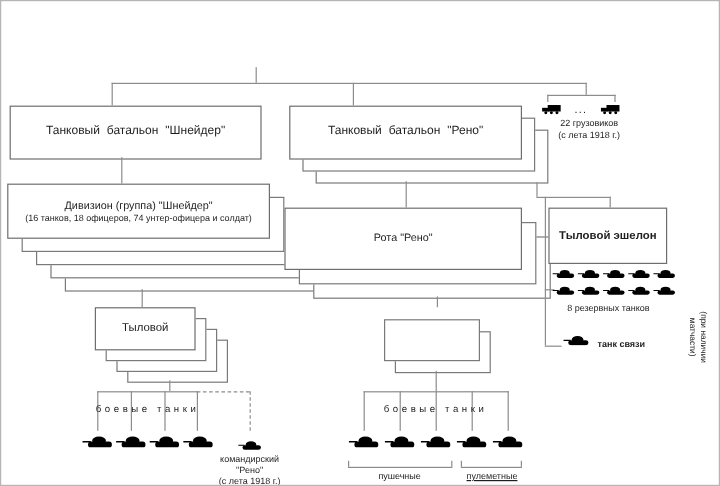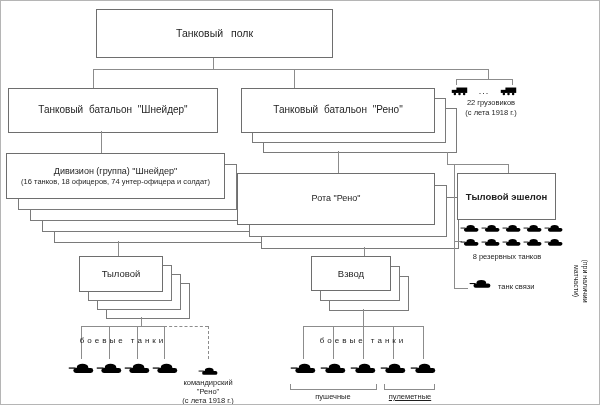--- a/index.html
+++ b/index.html
@@ -41,23 +41,20 @@
 <body>
 
 <div id="stage">
 
   <div class="vl" style="left:212px;top:55px;height:13px;"></div>
   <div class="hl" style="left:92px;top:68px;width:396px;"></div>
   <div class="vl" style="left:92px;top:68px;height:19px;"></div>
   <div class="vl" style="left:293px;top:68px;height:19px;"></div>
   <div class="vl" style="left:487px;top:68px;height:10px;"></div>
 
-  <div class="box f105" style="left:95px;top:8px;width:235px;height:47px;">
-    <span>Танковый полк</span>
-  </div>
 
   <div class="box f10" style="left:7px;top:87px;width:208px;height:43px;">
     <span>Танковый батальон "Шнейдер"</span>
   </div>
   <div class="vl" style="left:100px;top:130px;height:22px;"></div>
 
   <div class="echo" style="left:53px;top:196px;width:217px;height:44px;"></div>
   <div class="echo" style="left:41px;top:185px;width:217px;height:44px;"></div>
   <div class="echo" style="left:29px;top:174px;width:217px;height:44px;"></div>
   <div class="echo" style="left:17px;top:163px;width:217px;height:44px;"></div>
@@ -126,23 +123,20 @@
 
   <div class="echo" style="left:260px;top:196px;width:196px;height:50px;"></div>
   <div class="echo" style="left:248px;top:184px;width:196px;height:50px;"></div>
   <div class="box" style="left:236px;top:172px;width:196px;height:50px;">
     <span class="f9">Рота "Рено"</span>
   </div>
   <div class="vl" style="left:363px;top:246px;height:9px;"></div>
 
   <div class="echo" style="left:328px;top:275px;width:78px;height:33px;"></div>
   <div class="echo" style="left:319px;top:265px;width:78px;height:33px;"></div>
-  <div class="box f95" style="left:310px;top:255px;width:78px;height:33px;">
-    <span>Взвод</span>
-  </div>
   <div class="vl" style="left:362px;top:308px;height:17px;"></div>
 
   <div class="hl" style="left:302px;top:325px;width:121px;"></div>
   <div class="vl" style="left:302px;top:325px;height:33px;"></div>
   <div class="vl" style="left:332px;top:325px;height:33px;"></div>
   <div class="vl" style="left:362px;top:325px;height:33px;"></div>
   <div class="vl" style="left:392px;top:325px;height:33px;"></div>
   <div class="vl" style="left:422px;top:325px;height:33px;"></div>
 
   <div class="lbl spread ctr" style="left:300px;top:335px;width:124px;">боевые танки</div>
@@ -275,20 +269,20 @@
         <rect x="7" y="6.5" width="26" height="6.5" rx="3.2"></rect>
     </svg>
     </div>
   <div class="lbl f75 ctr" style="left:450px;top:251px;width:112px;">8 резервных танков</div>
 
   <svg class="tank ico" style="left:468px;top:278px;" width="22" height="9" viewBox="0 0 34 13">
     <path d="M1 5.8 H10 V7.4 H1 Z"></path>
       <ellipse cx="19" cy="5.5" rx="7.5" ry="4.5"></ellipse>
       <rect x="7" y="6.5" width="26" height="6.5" rx="3.2"></rect>
   </svg>
-  <div class="lbl f75" style="left:497px;top:281px;">танк связи</div>
+  <div class="lbl f75" style="left:497px;top:281px;font-weight:bold;">танк связи</div>
 
   <div class="rot">
     <div>(при наличии</div>
     <div>матчасти)</div>
   </div>
 
 </div>
 
 </body></html>

